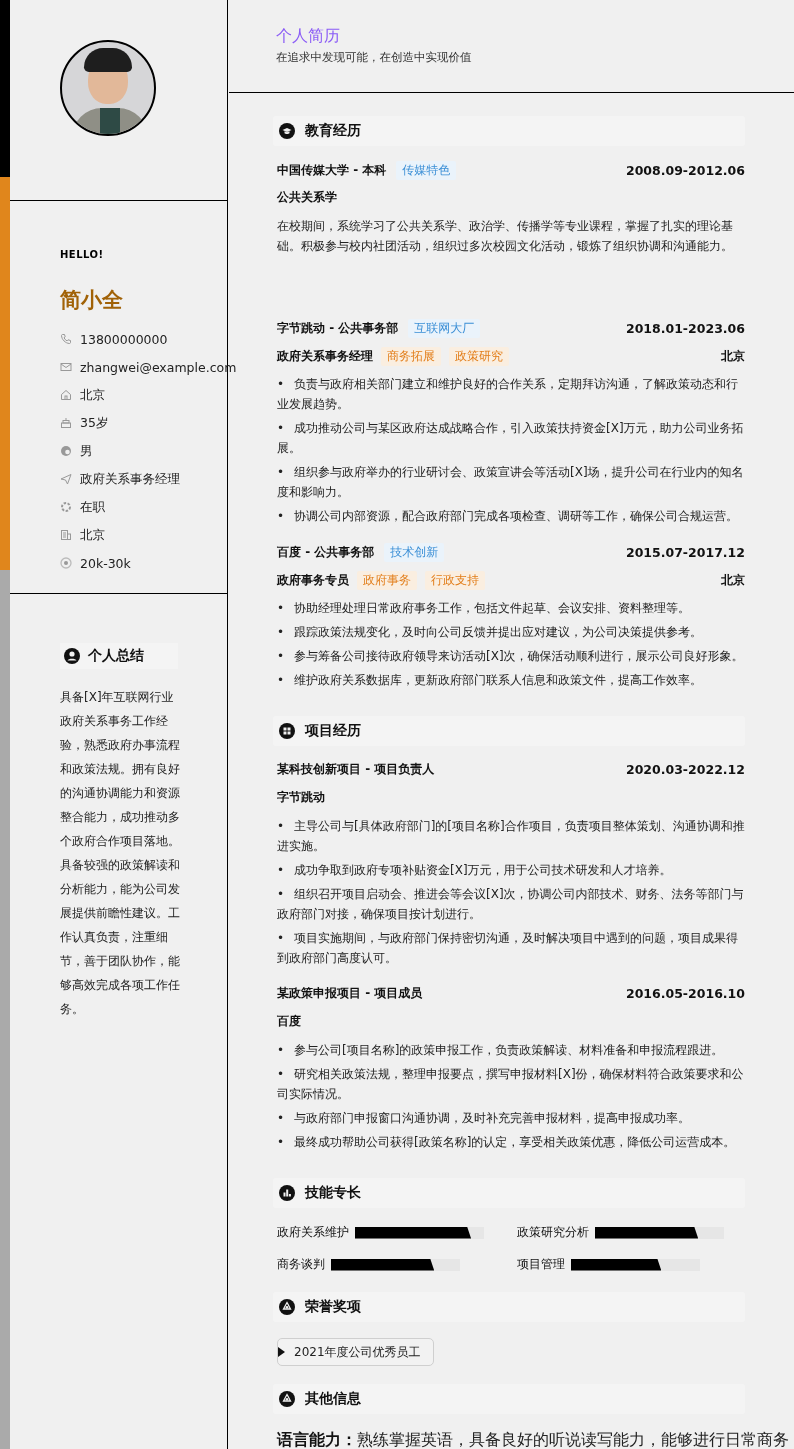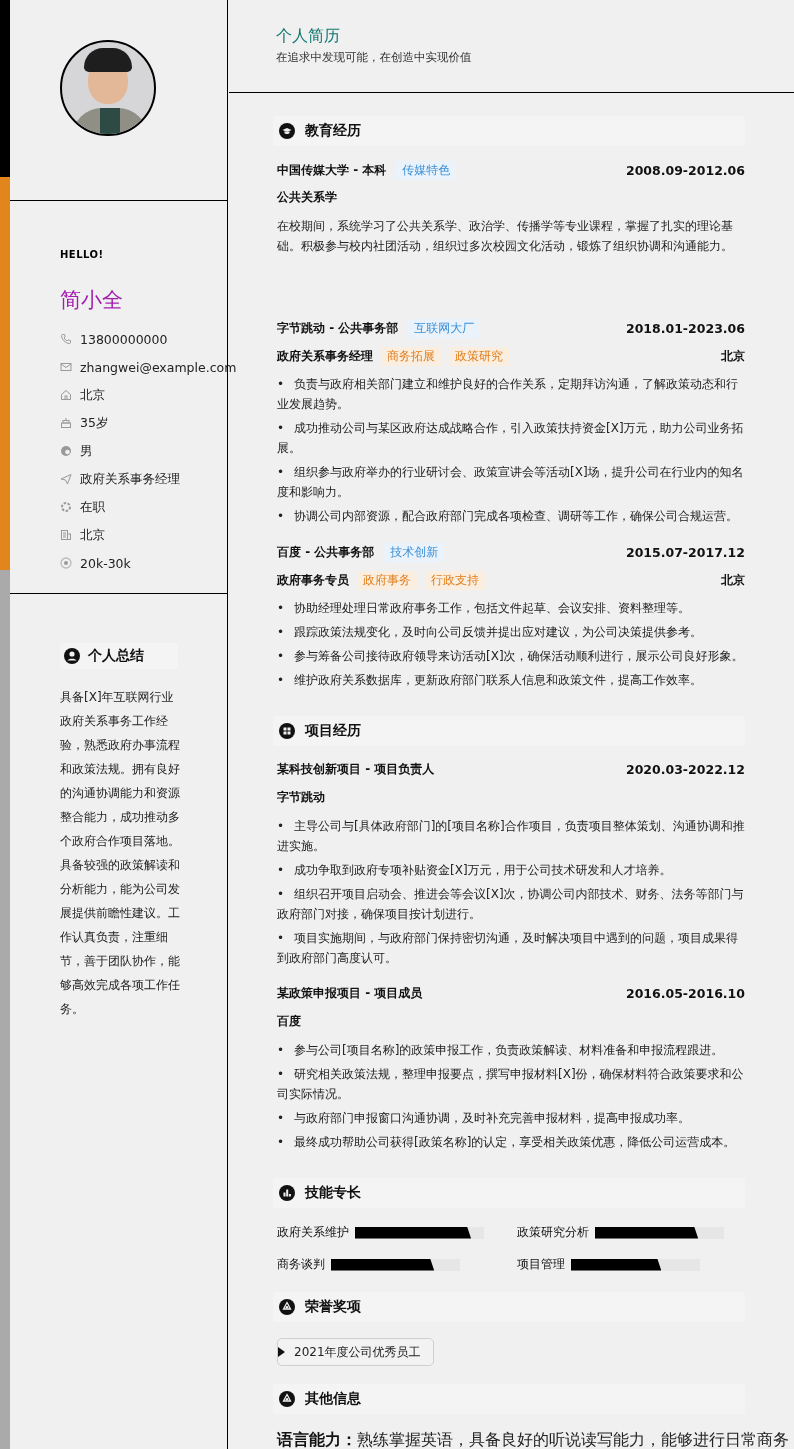--- a/index.html
+++ b/index.html
@@ -15,34 +15,34 @@
     
     .sidebar { position: absolute; left: 10px; top: 0; width: 218px; height: 1449px; background: #f0f0f0; border-right: 1px solid #000; }
     .sb-divider { position: absolute; left: 0; width: 218px; height: 1px; background: #000; }
     .avatar { position: absolute; left: 50px; top: 40px; width: 96px; height: 96px; border-radius: 50%; border: 2px solid #000; background: #d6d6d8; overflow: hidden; }
     .avatar .head { position: absolute; left: 26px; top: 14px; width: 40px; height: 48px; border-radius: 50% 50% 45% 45%; background: #e2b899; }
     .avatar .hair { position: absolute; left: 22px; top: 6px; width: 48px; height: 24px; border-radius: 24px 24px 6px 6px; background: #1e1e1e; }
     .avatar .body { position: absolute; left: 10px; top: 66px; width: 76px; height: 40px; border-radius: 30px 30px 0 0; background: #8f8f86; }
     .avatar .shirt { position: absolute; left: 38px; top: 66px; width: 20px; height: 30px; background: #2e4a45; }
 
     .hello { position: absolute; left: 50px; top: 249px; font-family: "DejaVu Sans", sans-serif; font-weight: 900; font-size: 10px; letter-spacing: 0.5px; color: #000; }
-    .name { position: absolute; left: 50px; top: 286px; font-size: 21px; font-weight: 400; color: #a21caf; }
+    .name { position: absolute; left: 50px; top: 286px; font-size: 21px; font-weight: 700; color: #a16207; }
     .info-list { position: absolute; left: 50px; top: 325px; }
     .info-row { display: flex; align-items: center; height: 28px; font-size: 12.5px; color: #222; }
     .info-row .ic { width: 12px; height: 12px; margin-right: 8px; display: inline-flex; align-items: center; justify-content: center; color: #9a9a9a; }
     .info-row .ic svg { width: 12px; height: 12px; }
 
     .summary-head { position: absolute; left: 50px; top: 643px; width: 118px; height: 26px; background: #f4f4f4; display: flex; align-items: center; padding-left: 4px; }
     .summary-head .ic { width: 16px; height: 16px; margin-right: 8px; }
     .summary-head .t { font-size: 14px; font-weight: 600; color: #111; }
     .summary-text { position: absolute; left: 50px; top: 685px; width: 122px; font-size: 12px; line-height: 24px; color: #222; }
 
     
     .main { position: absolute; left: 229px; top: 0; width: 565px; height: 1449px; }
-    .m-title { position: absolute; left: 47px; top: 26px; font-size: 16px; color: #0f766e; }
+    .m-title { position: absolute; left: 47px; top: 26px; font-size: 16px; color: #8b5cf6; }
     .m-sub { position: absolute; left: 47px; top: 50px; font-size: 11.5px; color: #333; }
     .m-divider { position: absolute; left: 0; top: 92px; width: 565px; height: 1px; background: #000; }
 
     .sec-head { position: absolute; left: 44px; width: 472px; height: 30px; background: #f4f4f4; display: flex; align-items: center; padding-left: 6px; border-radius: 3px; }
     .sec-head .ic { width: 16px; height: 16px; margin-right: 10px; }
     .sec-head .t { font-size: 14px; font-weight: 600; color: #111; }
 
     .row { position: absolute; left: 48px; width: 468px; display: flex; align-items: center; justify-content: space-between; font-size: 12px; }
     .row .l { display: flex; align-items: center; }
     .bold { font-weight: 700; color: #111; }

